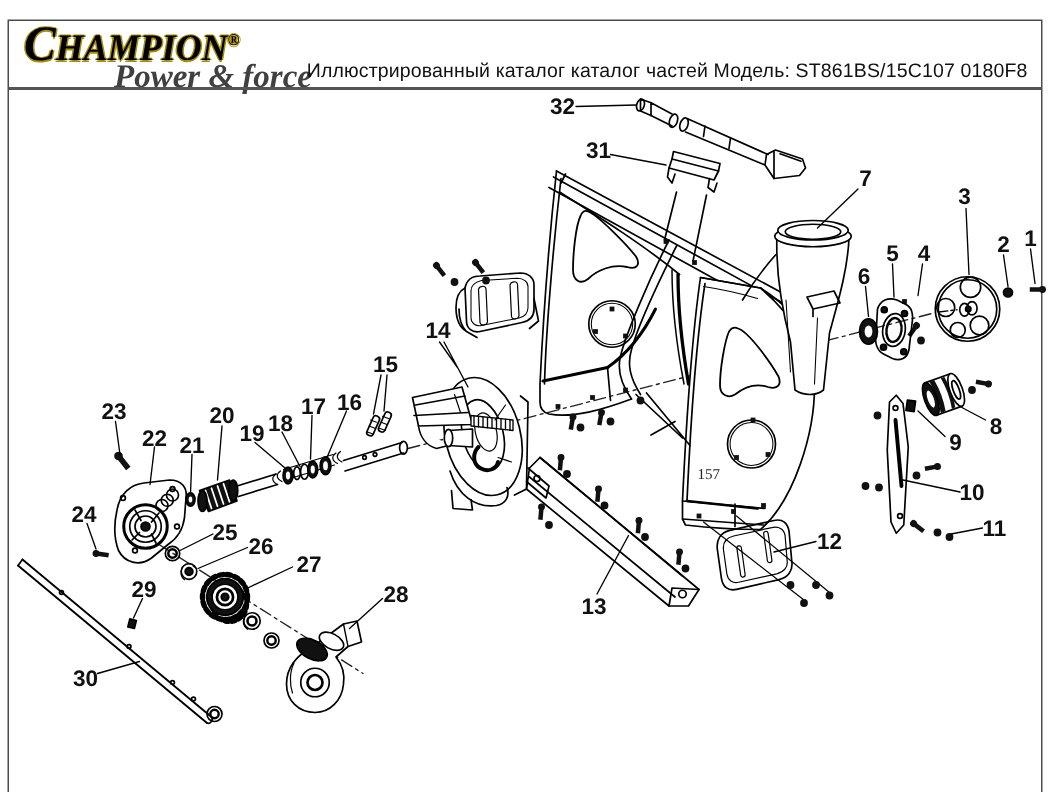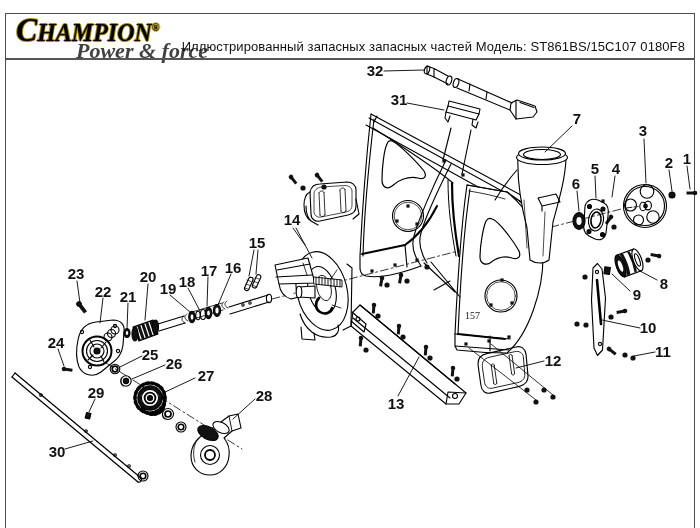--- a/index.html
+++ b/index.html
@@ -13,21 +13,21 @@
 #rule{position:absolute;left:0px;top:44px;width:688px;border-top:2px solid #555}
 svg{position:absolute;left:0;top:0}
 </style>
 </head>
 <body>
 <div id="page">
   <div id="logo">
     <div class="line1"><span class="big">C</span><span class="rest">HAMPION</span><span style="font-size:11px;vertical-align:10px">®</span></div>
     <div class="line2">Power &amp; force</div>
   </div>
-  <div id="title">Иллюстрированный запасных запасных частей Модель: ST861BS/15C107 0180F8</div>
+  <div id="title">Иллюстрированный каталог каталог частей Модель: ST861BS/15C107 0180F8</div>
   <div id="rule"></div>
 </div>
 <svg width="700" height="528" viewBox="0 0 700 528" fill="none" stroke="#000" stroke-width="1.12" stroke-linecap="round" stroke-linejoin="round">
 <defs>
 <g id="sc">
         <circle r="2.3" fill="#111" stroke="none"></circle>
         <rect x="1.5" y="-1.5" width="7" height="3" fill="#111" stroke="none"></rect>
       </g>
 <g id="nut">
         <circle r="2.6" fill="#111" stroke="none"></circle>

